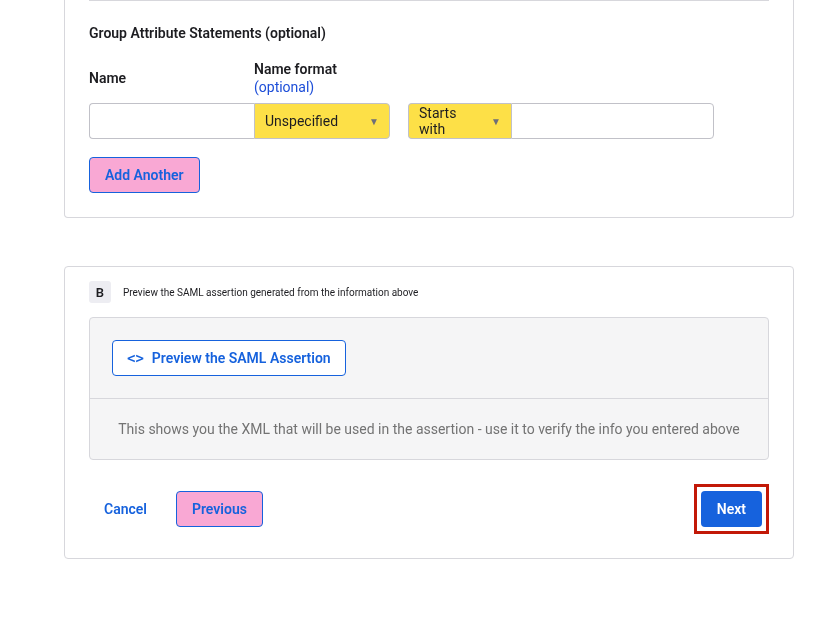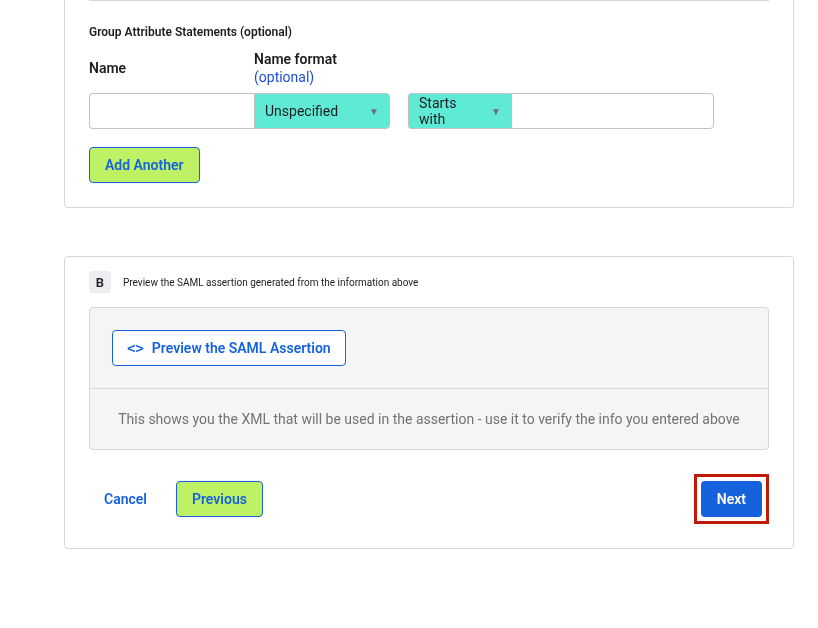--- a/index.html
+++ b/index.html
@@ -25,23 +25,23 @@
       border-top-left-radius: 0;
       border-top-right-radius: 0;
       padding-top: 0;
     }
     hr.divider {
       border: none;
       border-top: 1px solid #d7d7dc;
       margin: 0 0 24px 0;
     }
     .section-title {
-      font-size: 12px;
-      font-weight: 600;
-      margin-bottom: 12px;
+      font-size: 14px;
+      font-weight: 600;
+      margin-bottom: 20px;
     }
     .col-headers {
       display: flex;
       margin-bottom: 8px;
       align-items: center;
     }
     .col-name {
       width: 165px;
       flex-shrink: 0;
     }
@@ -71,21 +71,21 @@
       height: 36px;
       border: 1px solid #c1c1c8;
       border-right: none;
       border-radius: 4px 0 0 4px;
       padding: 0 10px;
       font-size: 14px;
     }
     .select {
       height: 36px;
       border: 1px solid #c1c1c8;
-      background: #5eead4;
+      background: #fde047;
       display: flex;
       align-items: center;
       padding: 0 10px;
       justify-content: space-between;
       cursor: pointer;
     }
     .select .caret {
       font-size: 10px;
       color: #6e6e78;
       margin-left: 8px;
@@ -122,21 +122,21 @@
       font-weight: 600;
       cursor: pointer;
       padding: 9px 15px;
       border: 1px solid transparent;
       background: none;
       font-family: inherit;
     }
     .btn-outline-blue {
       border: 1px solid #1662dd;
       color: #1662dd;
-      background: #bef264;
+      background: #f9a8d4;
     }
     .btn-link-blue {
       color: #1662dd;
       background: none;
       border: none;
     }
     .btn-primary {
       background: #1662dd;
       color: #ffffff;
     }

